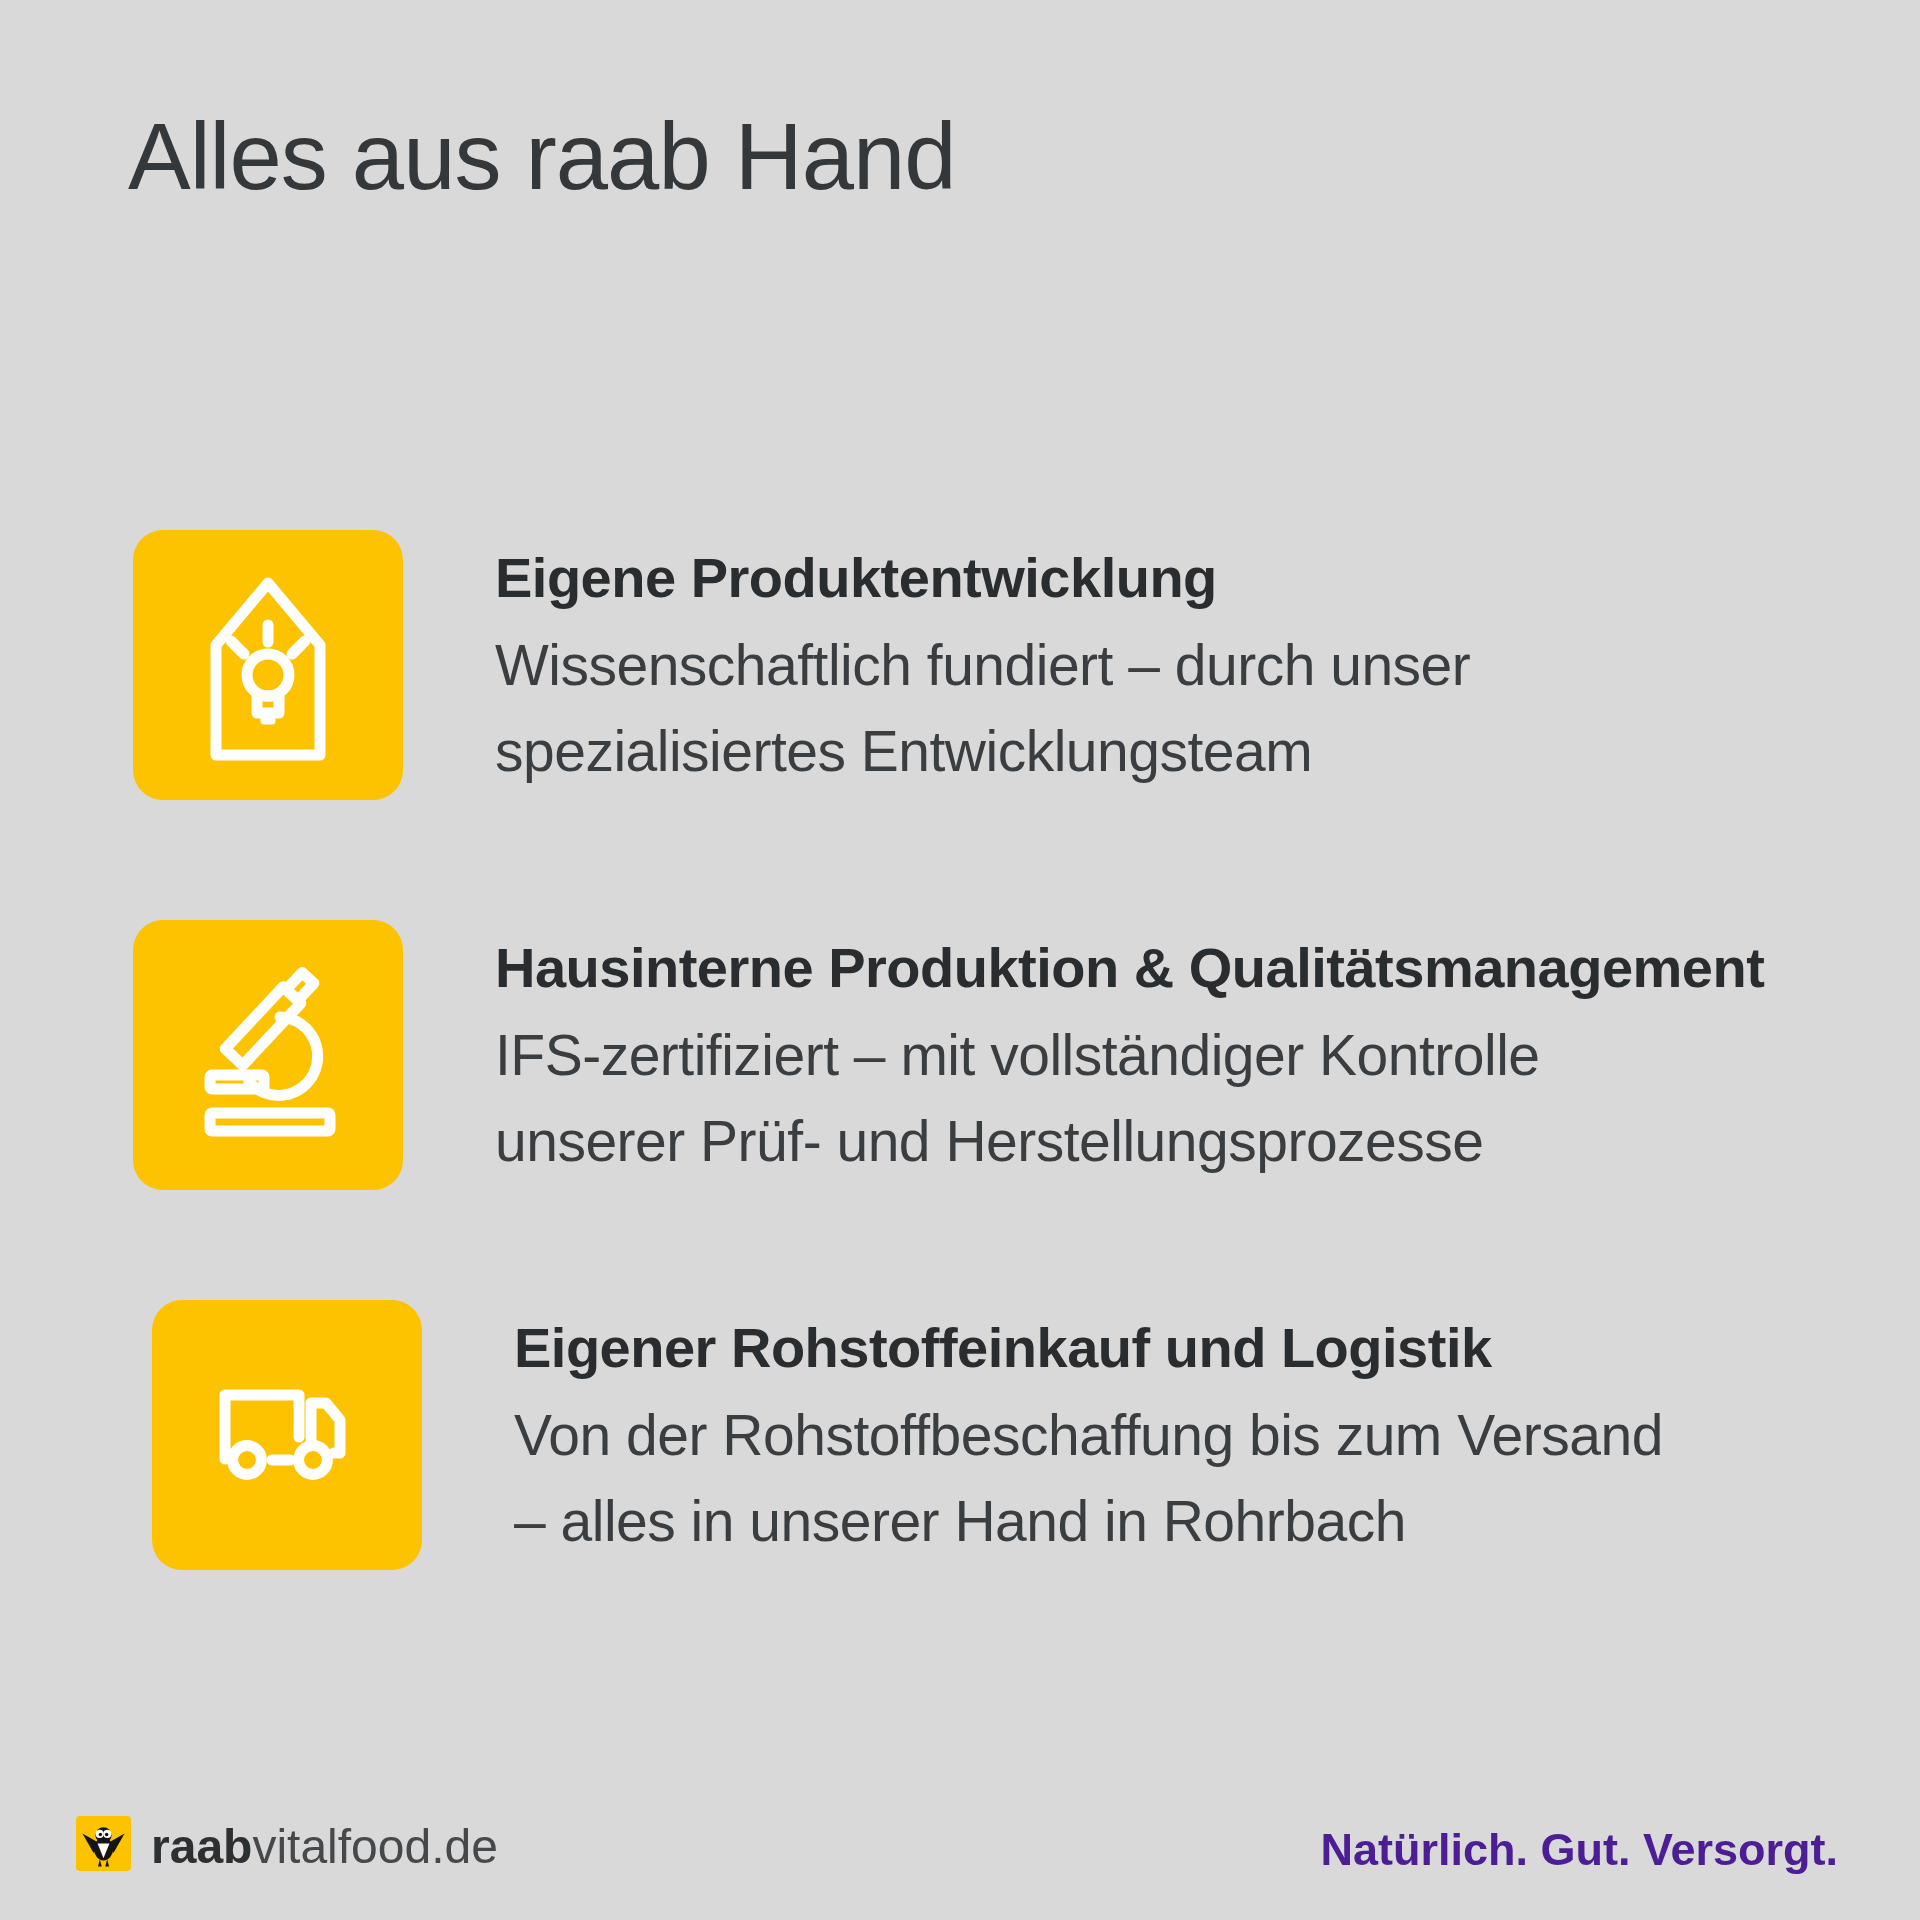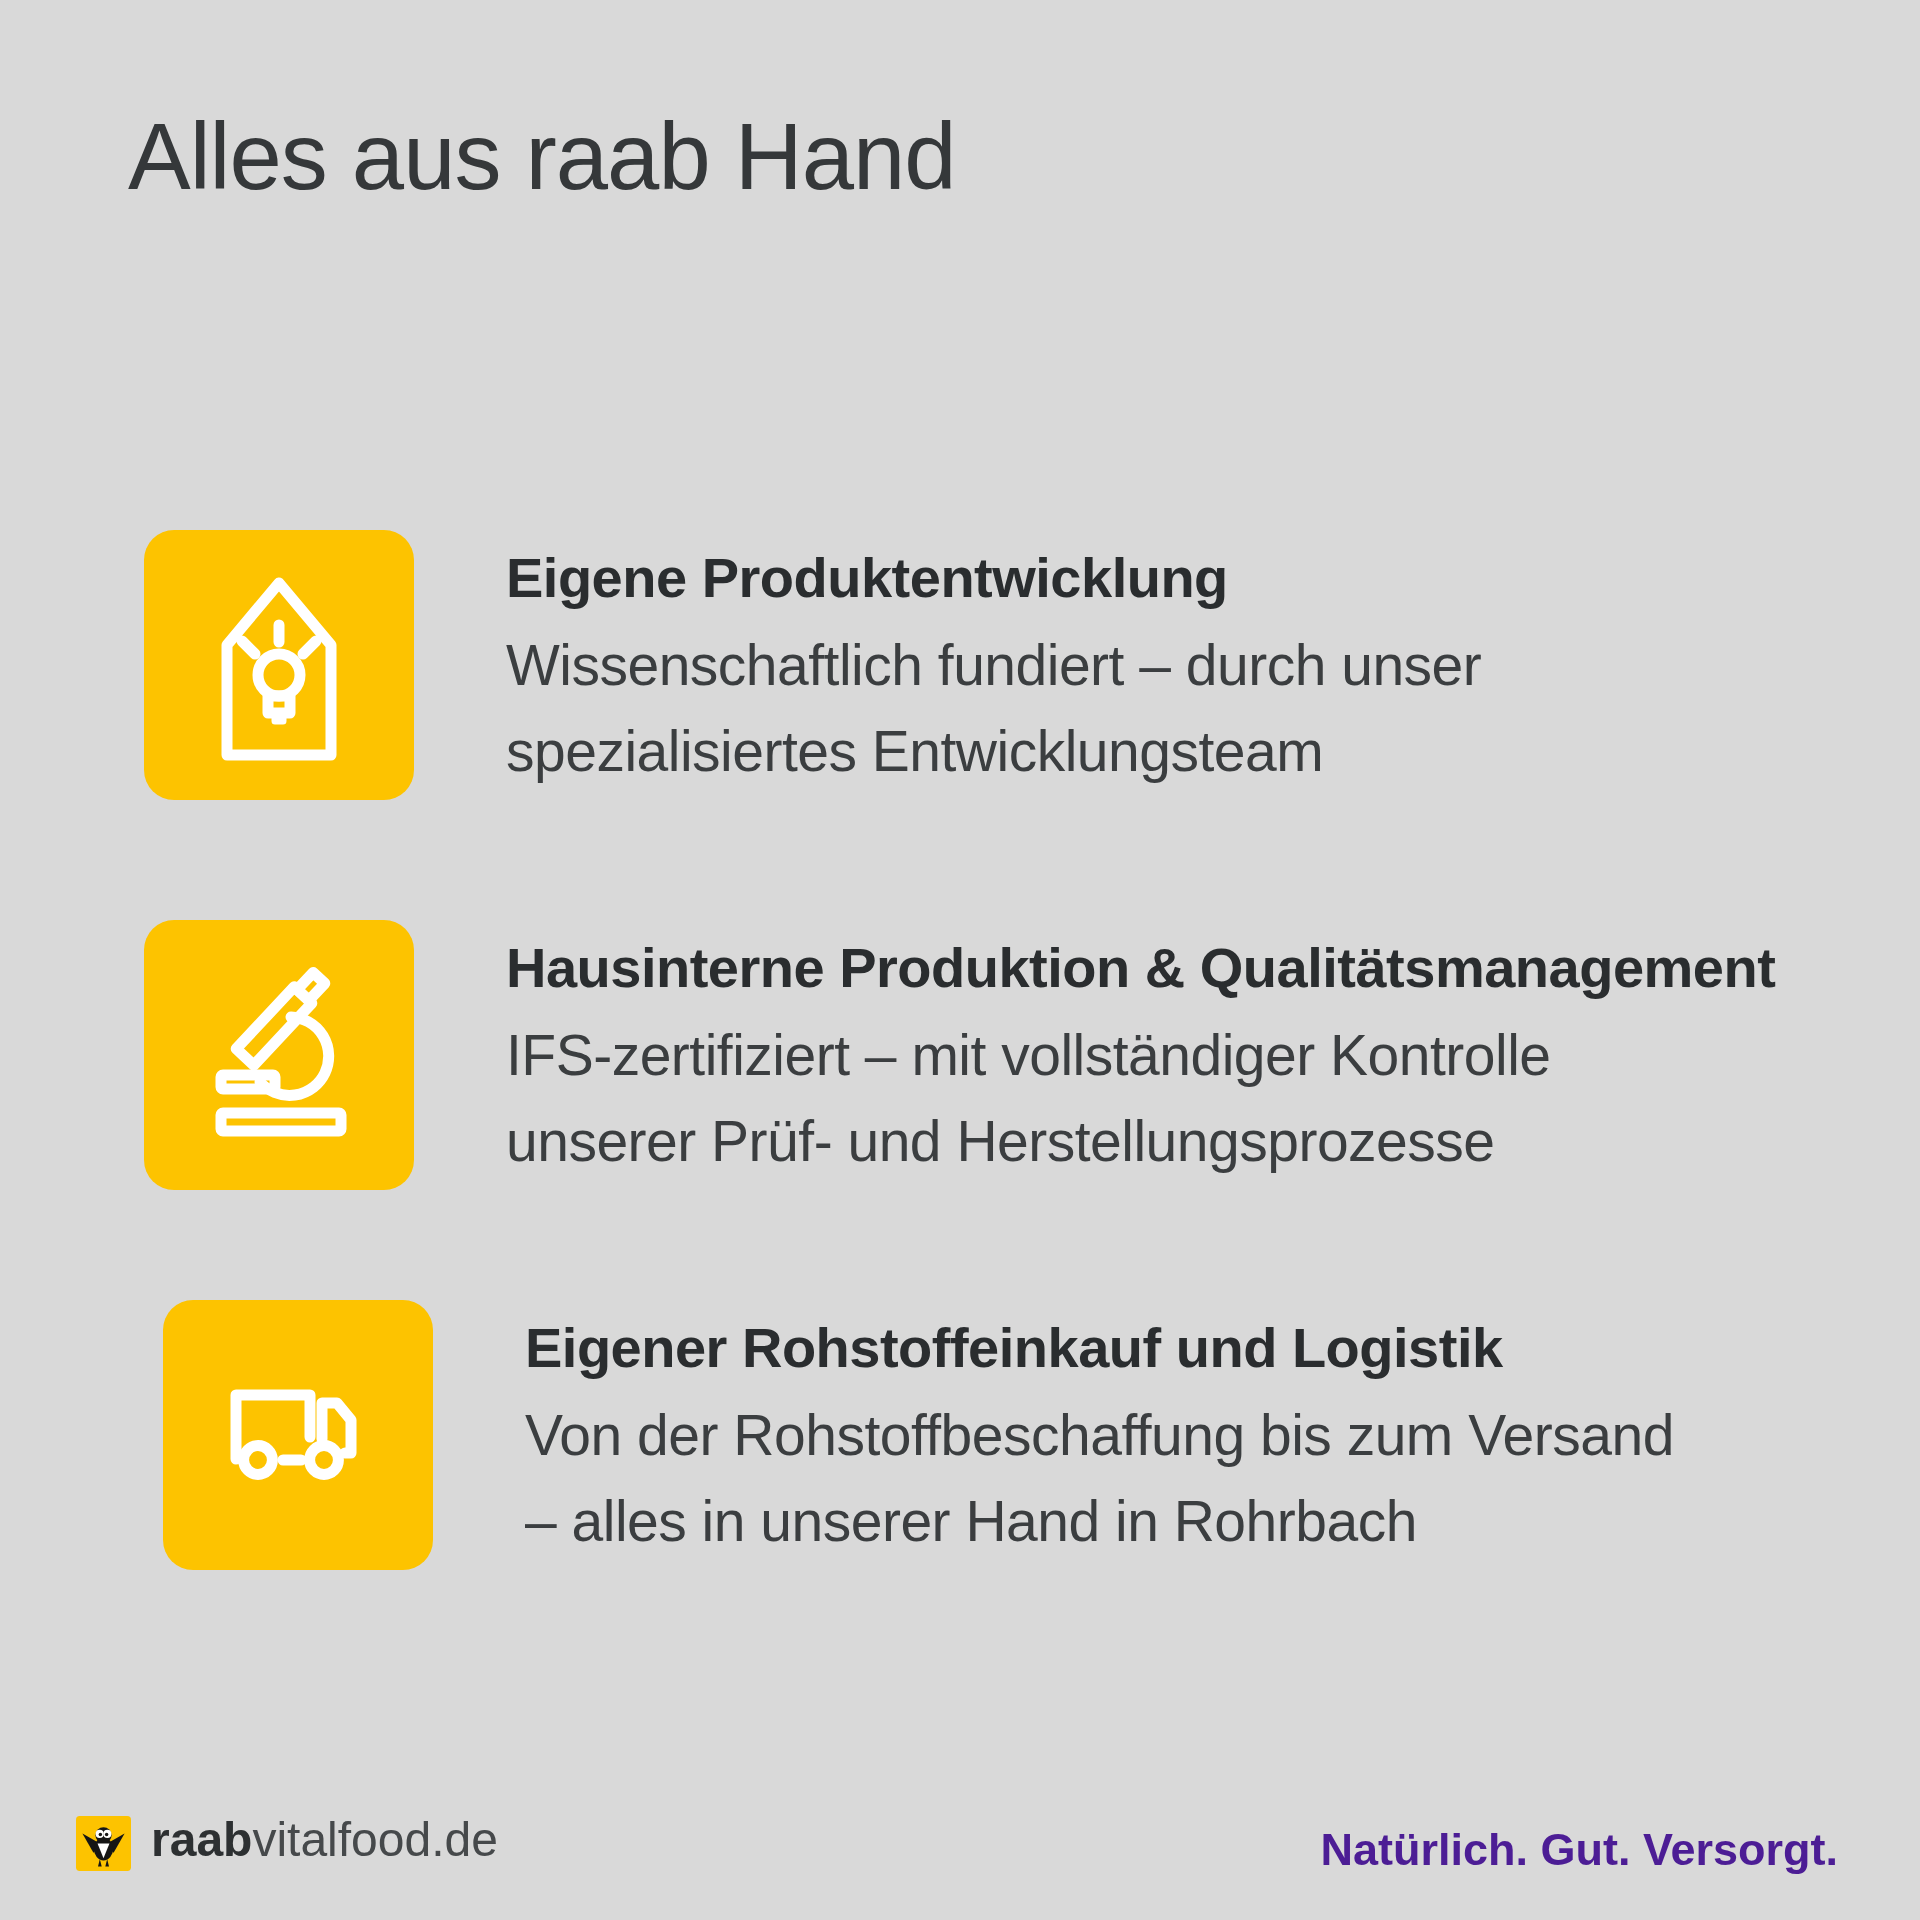--- a/index.html
+++ b/index.html
@@ -5,34 +5,34 @@
   html,body{margin:0;padding:0;background:#d9d9d9;}
   #canvas{
     position:relative;width:1920px;height:1920px;background:#d9d9d9;overflow:hidden;
     font-family:"Liberation Sans","DejaVu Sans",sans-serif;color:#2e3133;
   }
   
   .header{position:absolute;left:128px;top:110px;}
   .title-light{font-size:94px;font-weight:400;color:#35383a;line-height:1.0;letter-spacing:-1px;}
   .title-bold{font-size:100px;font-weight:700;color:#292b2d;line-height:1.0;letter-spacing:-1.5px;margin-top:33px;}
   
-  .feature{position:absolute;left:135px;display:flex;align-items:flex-start;gap:92px;padding-left:9px;}
+  .feature{position:absolute;left:124px;display:flex;align-items:flex-start;gap:92px;padding-left:9px;}
   .feature.f1{top:530px;}
   .feature.f2{top:920px;}
   .feature.f3{top:1300px;margin-left:19px;}
   .icon-box{
     flex:0 0 auto;width:270px;height:270px;background:#fdc300;border-radius:30px;
     display:flex;align-items:center;justify-content:center;
   }
   .icon-box svg{display:block;}
   .feature-text{padding-top:14px;max-width:1340px;}
   .feature-heading{font-size:56px;font-weight:700;color:#2a2d2f;letter-spacing:-0.5px;line-height:1.2;margin:0 0 12px 0;}
   .feature-body{font-size:57px;font-weight:400;color:#3b3e40;letter-spacing:-0.5px;line-height:1.5;white-space:pre-line;}
   
-  .footer-left{position:absolute;left:76px;top:1816px;display:flex;align-items:flex-start;gap:20px;}
+  .footer-left{position:absolute;left:76px;top:1816px;display:flex;align-items:flex-end;gap:20px;}
   .logo-badge{width:55px;height:55px;}
   .brand{font-size:48px;line-height:1;white-space:nowrap;}
   .brand-bold{font-weight:700;color:#2d3032;}
   .brand-light{font-weight:400;color:#46494b;}
   .tagline{position:absolute;right:82px;top:1827px;font-size:45px;font-weight:700;color:#4c1d95;line-height:1;}
 </style>
 </head>
 <body>
 
 <div id="canvas">

